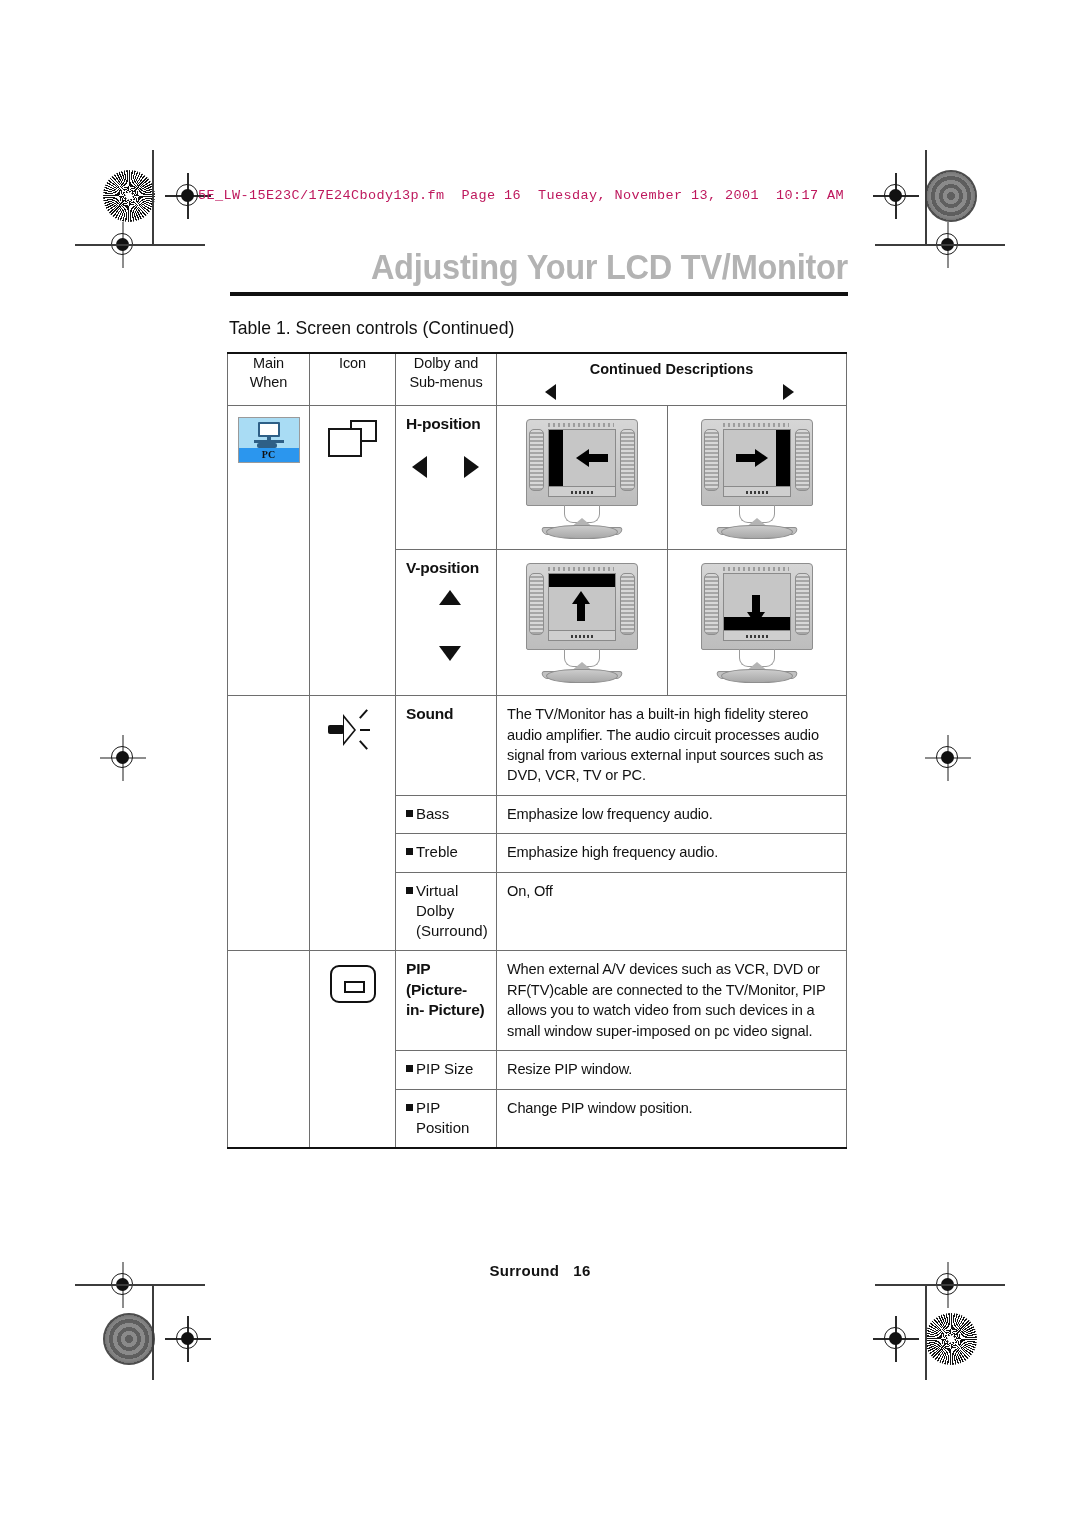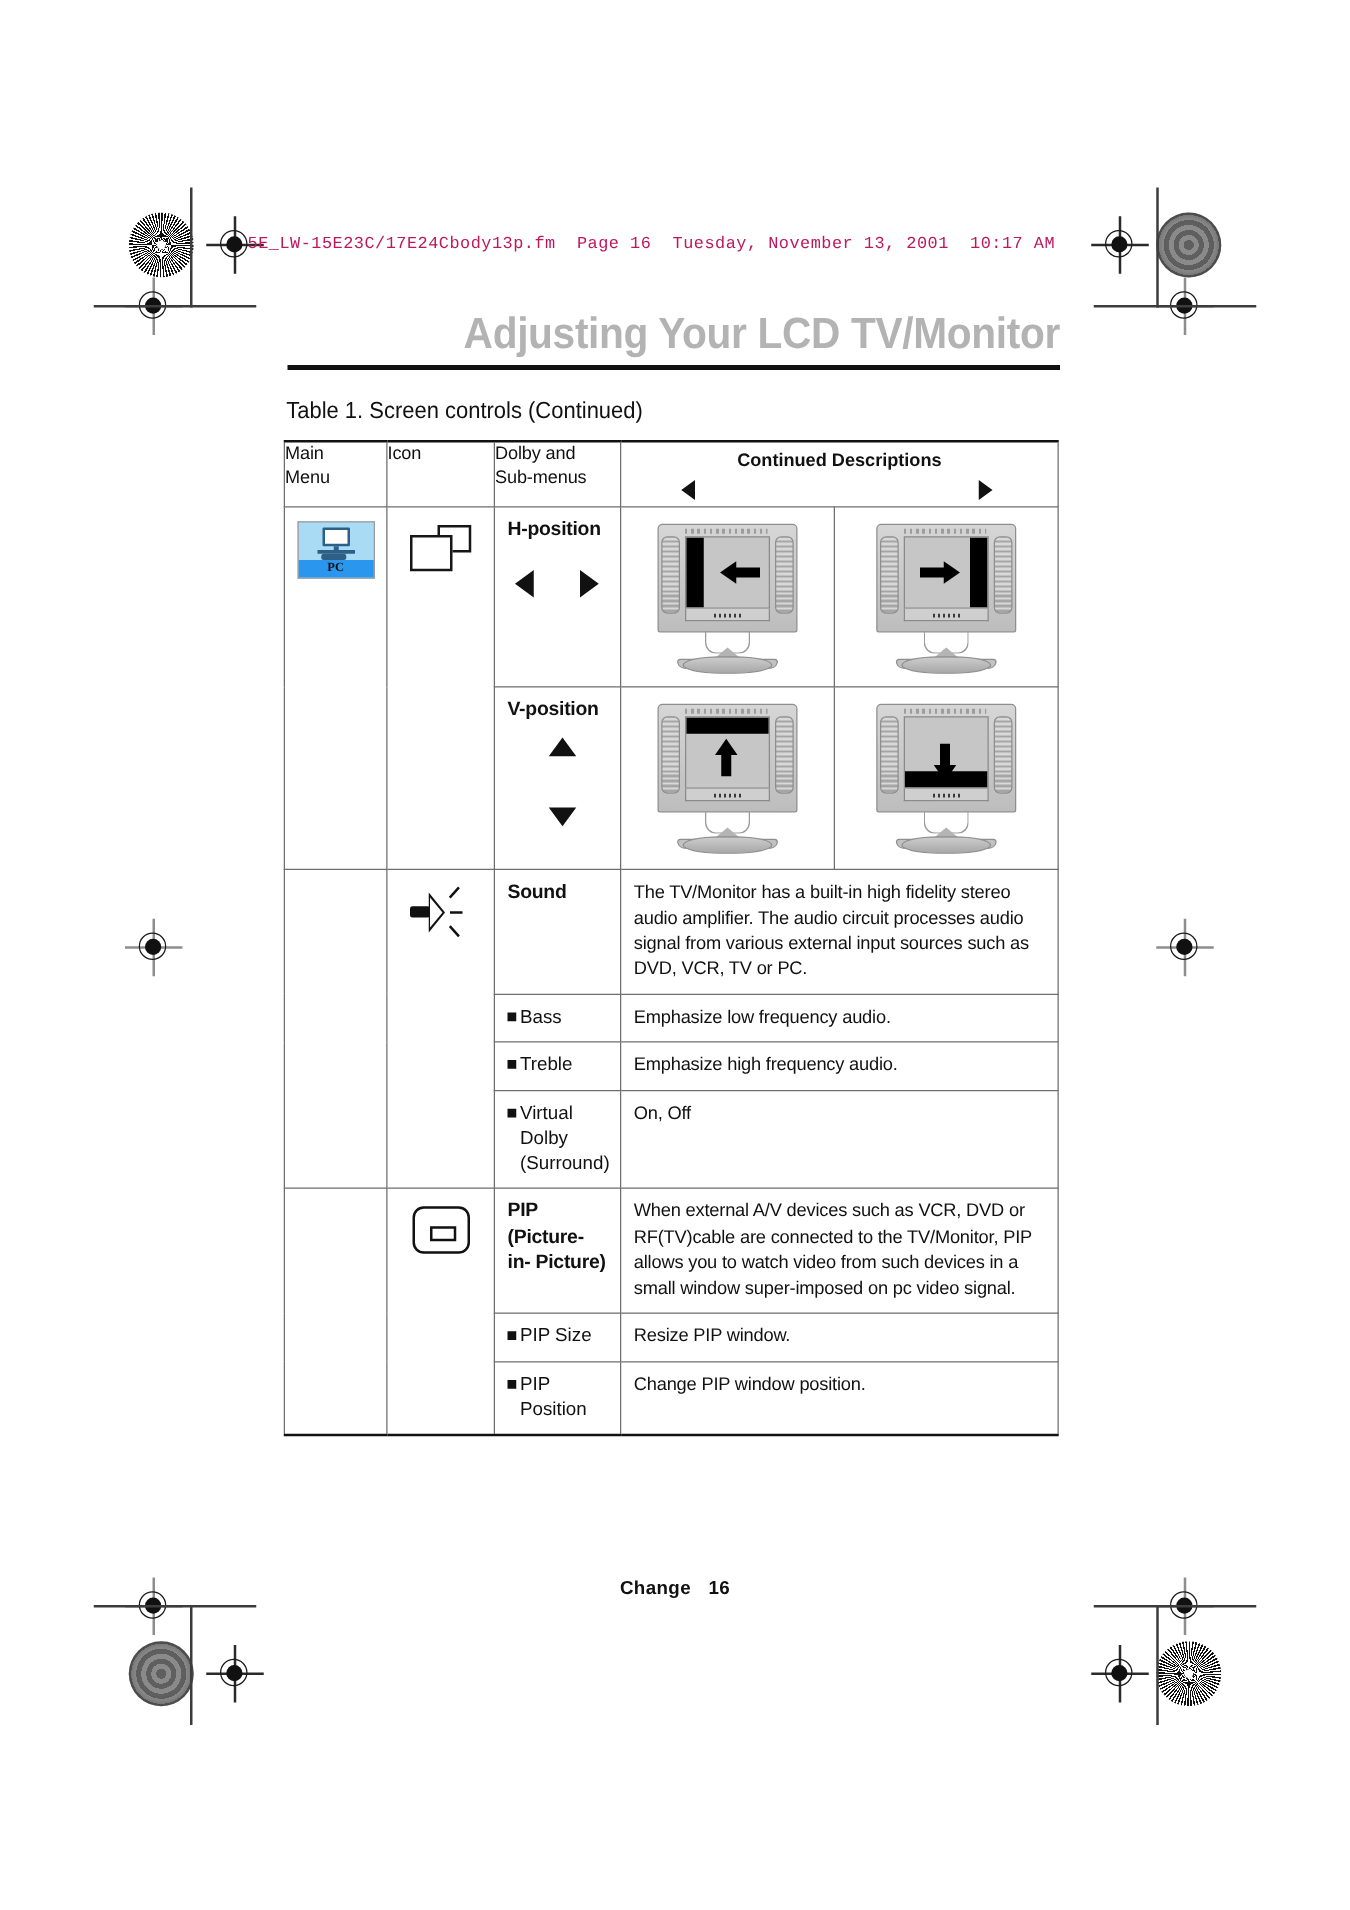--- a/index.html
+++ b/index.html
@@ -132,20 +132,21 @@
   .tbl td, .tbl th {
     border: 1px solid #6e6e6e;
     padding: 0;
     vertical-align: top;
     font-weight: normal;
   }
   .tbl .outer-top { border-top: 2px solid #111; }
   .tbl .outer-bot { border-bottom: 2px solid #111; }
 
   .th-cell {
+    text-align: center;
     vertical-align: middle;
     font-weight: bold;
     font-size: 14.5px;
     color: #111;
     padding: 7px 2px 8px;
     line-height: 1.32;
     letter-spacing: -.1px;
   }
   .fd-head {
     font-weight: bold;
@@ -612,21 +613,21 @@
     <col style="width:86px">
     <col style="width:101px">
     <col style="width:171px">
     <col style="width:179px">
   </colgroup>
 
   <tbody>
       <tr>
     <td class="th-cell outer-top" rowspan="1">
       <span>Main</span><br>
-      <span>Menu</span>
+      <span>When</span>
     </td>
     <td class="th-cell outer-top">
       <span>Icon</span>
     </td>
     <td class="th-cell outer-top">
       <span>Dolby and</span><br>
       <span>Sub-menus</span>
     </td>
     <td class="outer-top" colspan="2">
       <div class="fd-head">Continued Descriptions</div>
@@ -888,14 +889,14 @@
       </div>
     </td>
     <td colspan="2" class="outer-bot">
       <div class="cell-pad desc">Change PIP window position.</div>
     </td>
   </tr>
 </tbody>
   </table>
 
 <div class="footer">
-  <span>Change</span><span class="num">16</span>
+  <span>Surround</span><span class="num">16</span>
 </div>
 
 </body></html>

